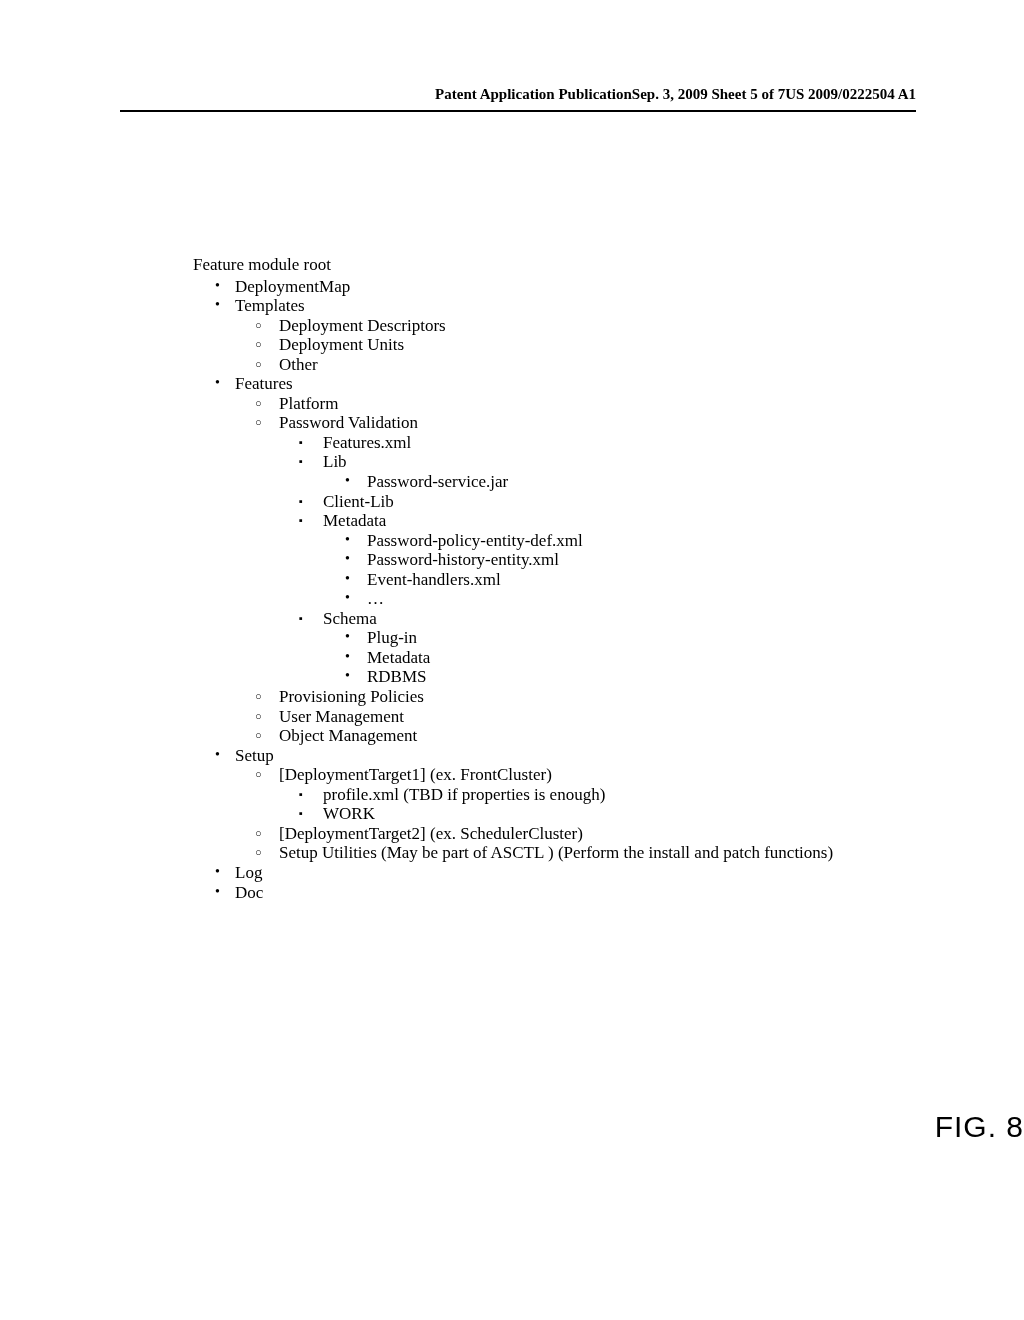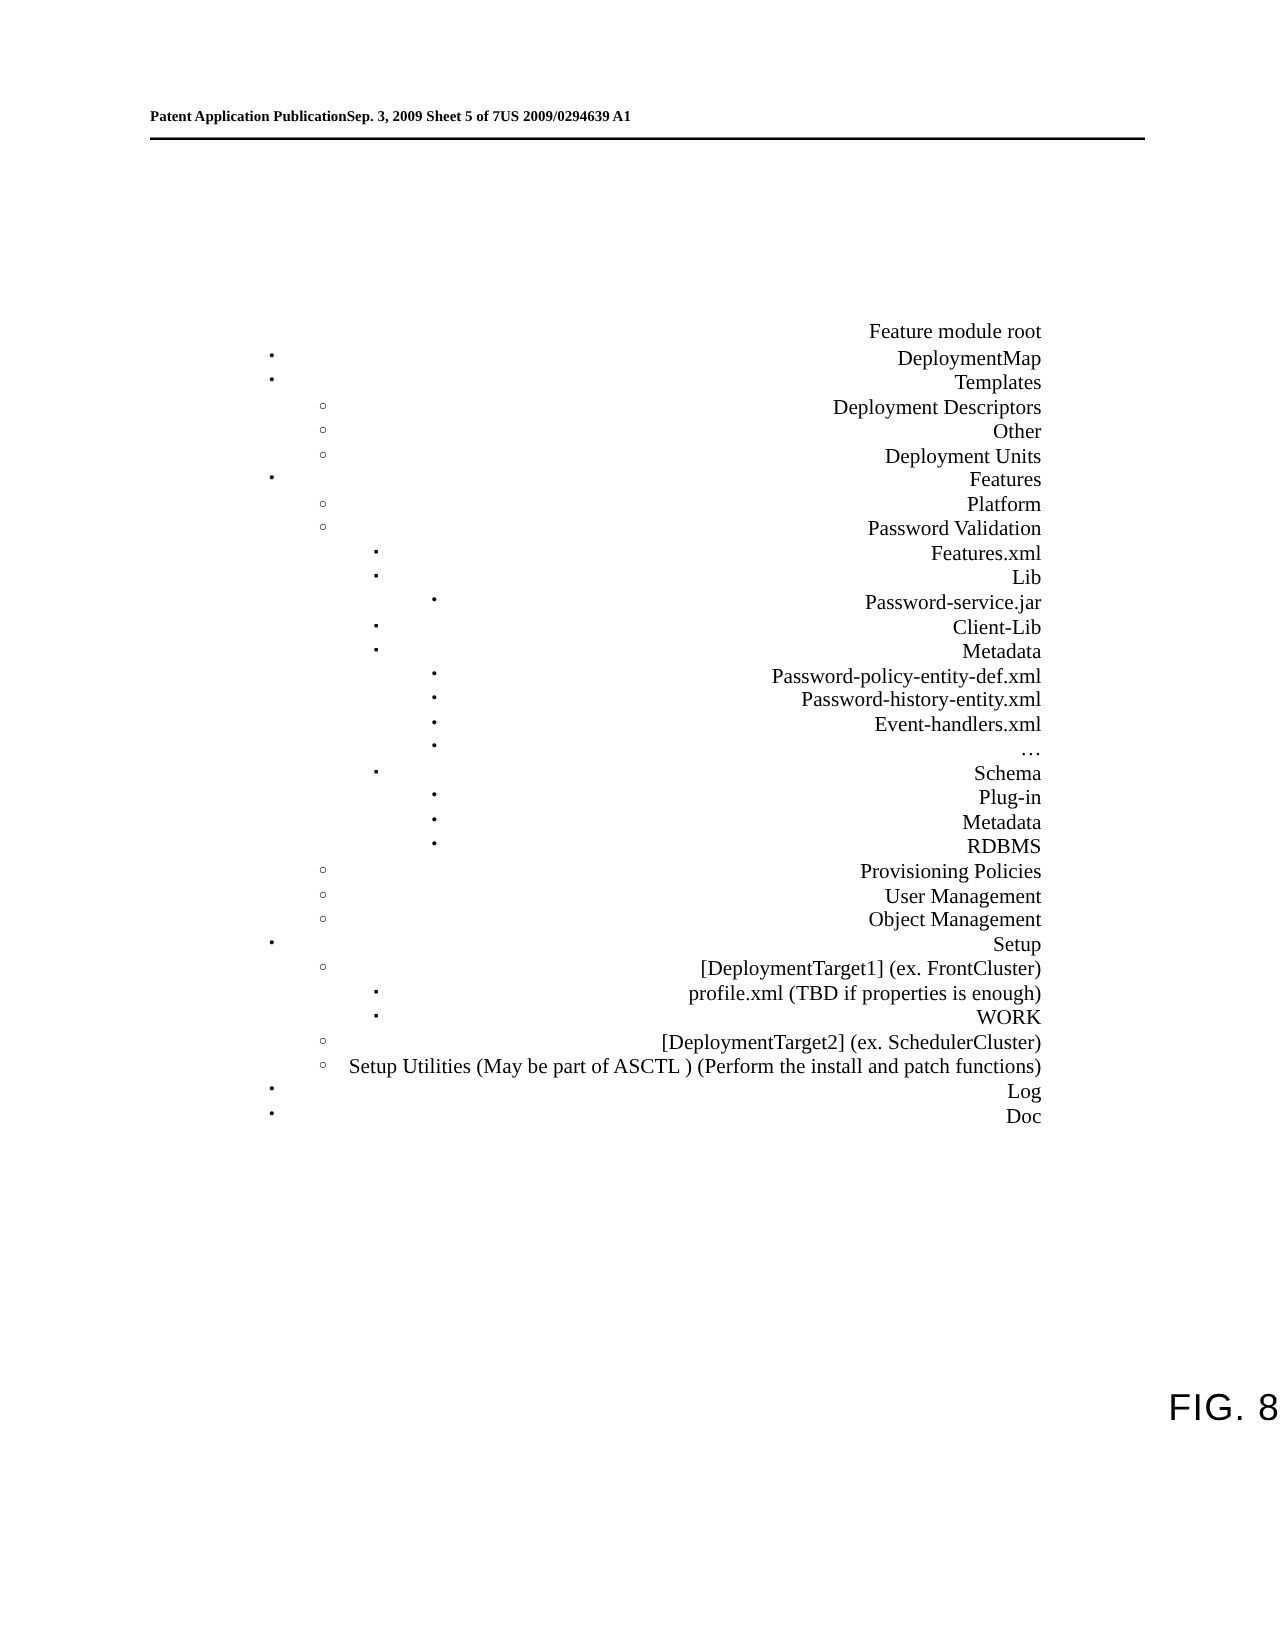--- a/index.html
+++ b/index.html
@@ -15,39 +15,38 @@
     height: 1320px;
     position: relative;
     box-sizing: border-box;
   }
   .header {
     position: absolute;
     top: 86px;
     left: 120px;
     right: 108px;
     display: flex;
-    justify-content: flex-start;
-    font-size: 12px;
+    justify-content: flex-end;
+    font-size: 15px;
     font-weight: bold;
     padding-bottom: 4px;
   }
   .header-rule {
     position: absolute;
     top: 110px;
     left: 120px;
     right: 108px;
     border-top: 2px solid #000;
   }
   .content {
     position: absolute;
     top: 255px;
     left: 193px;
     font-size: 17px;
     line-height: 1.15;
-    text-align: right;
   }
   ul {
     list-style: none;
     margin: 0;
     padding: 0;
   }
   .l1 > li {
     padding-left: 42px;
     position: relative;
   }
@@ -106,34 +105,34 @@
   }
 </style>
 </head>
 <body>
 
 <div class="page">
 
   <div class="header">
     <span>Patent Application Publication</span>
     <span>Sep. 3, 2009  Sheet 5 of 7</span>
-    <span>US 2009/0294639 A1</span>
+    <span>US 2009/0222504 A1</span>
   </div>
   <div class="header-rule"></div>
 
   <div class="content">
     <div class="root-line">Feature module root</div>
     <ul class="l1">
       <li>DeploymentMap</li>
       <li>
         <span>Templates</span>
         <ul class="l2">
           <li>Deployment Descriptors</li>
+          <li>Deployment Units</li>
           <li>Other</li>
-          <li>Deployment Units</li>
         </ul>
       </li>
       <li>
         <span>Features</span>
         <ul class="l2">
           <li>Platform</li>
           <li>
             <span>Password Validation</span>
             <ul class="l3">
               <li>Features.xml</li>

